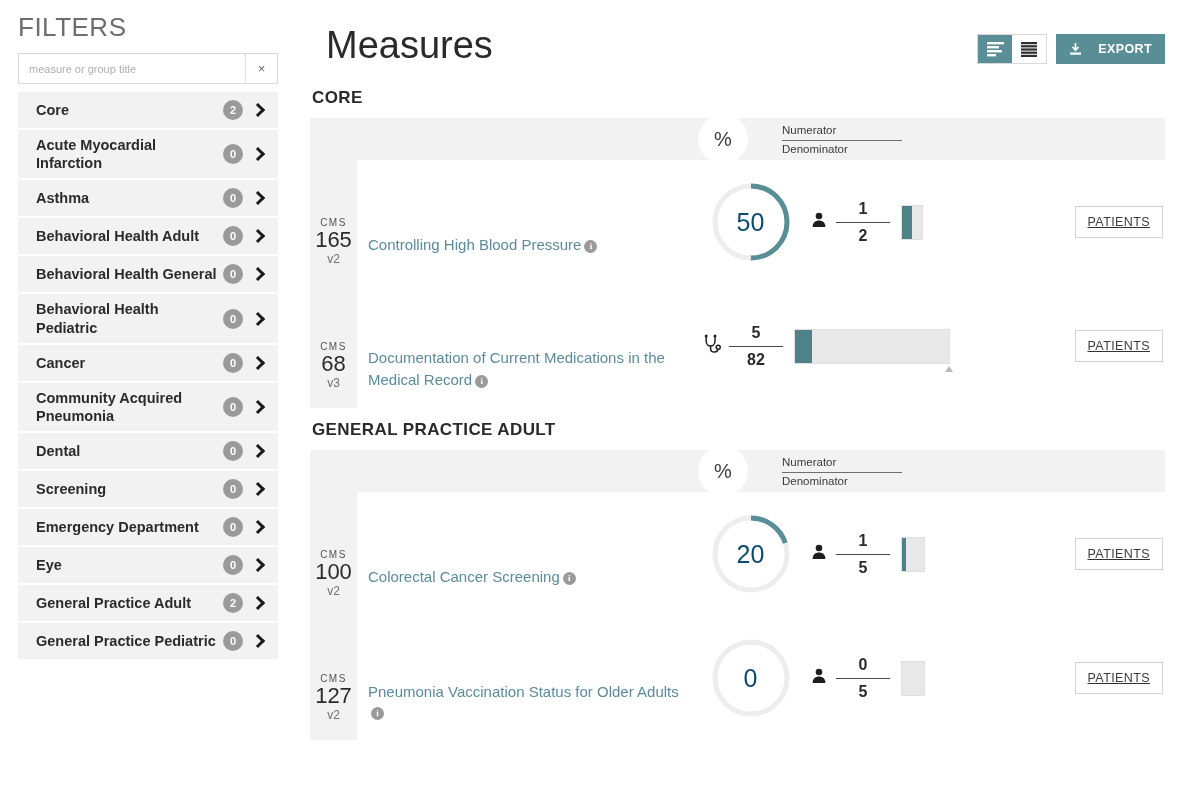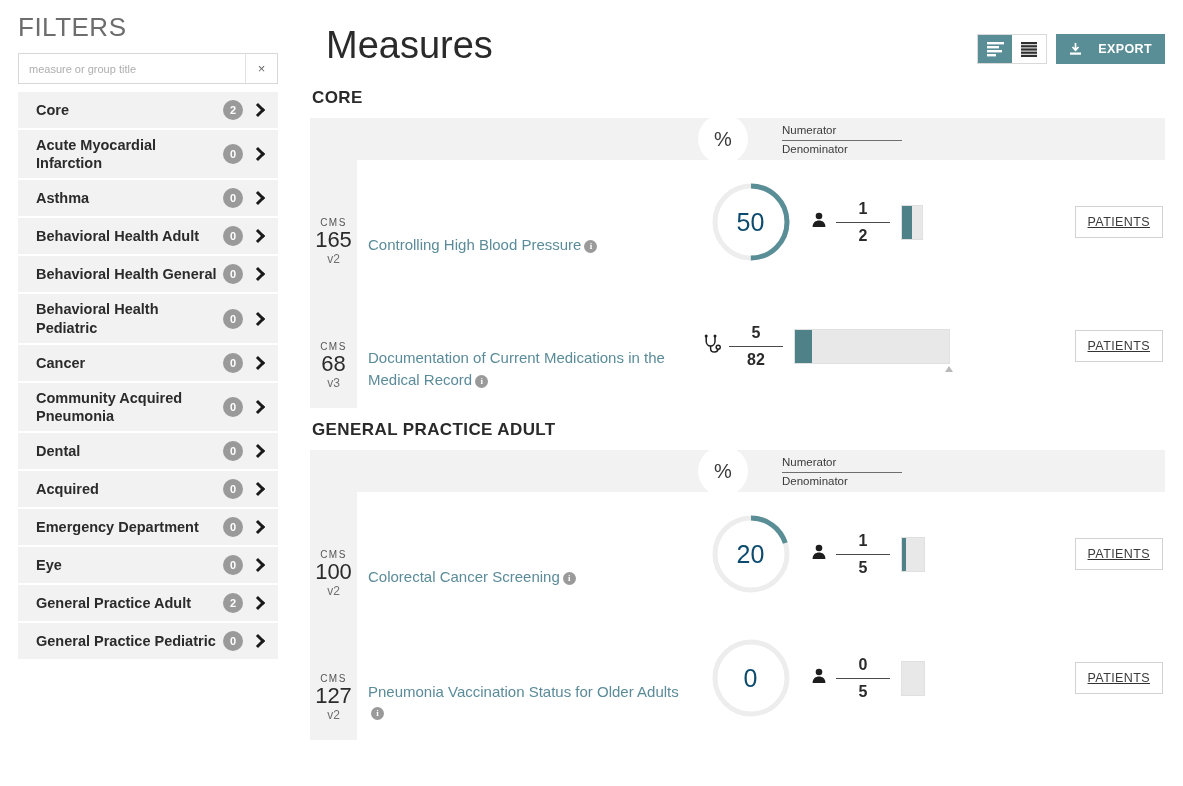--- a/index.html
+++ b/index.html
@@ -360,21 +360,21 @@
           <span class="filter-label">Community Acquired Pneumonia</span>
           <span class="filter-count">0</span>
           <span class="filter-chevron"></span>
         </div>
         <div class="filter-item">
           <span class="filter-label">Dental</span>
           <span class="filter-count">0</span>
           <span class="filter-chevron"></span>
         </div>
         <div class="filter-item">
-          <span class="filter-label">Acquired</span>
+          <span class="filter-label">Screening</span>
           <span class="filter-count">0</span>
           <span class="filter-chevron"></span>
         </div>
         <div class="filter-item">
           <span class="filter-label">Emergency Department</span>
           <span class="filter-count">0</span>
           <span class="filter-chevron"></span>
         </div>
         <div class="filter-item">
           <span class="filter-label">Eye</span>

